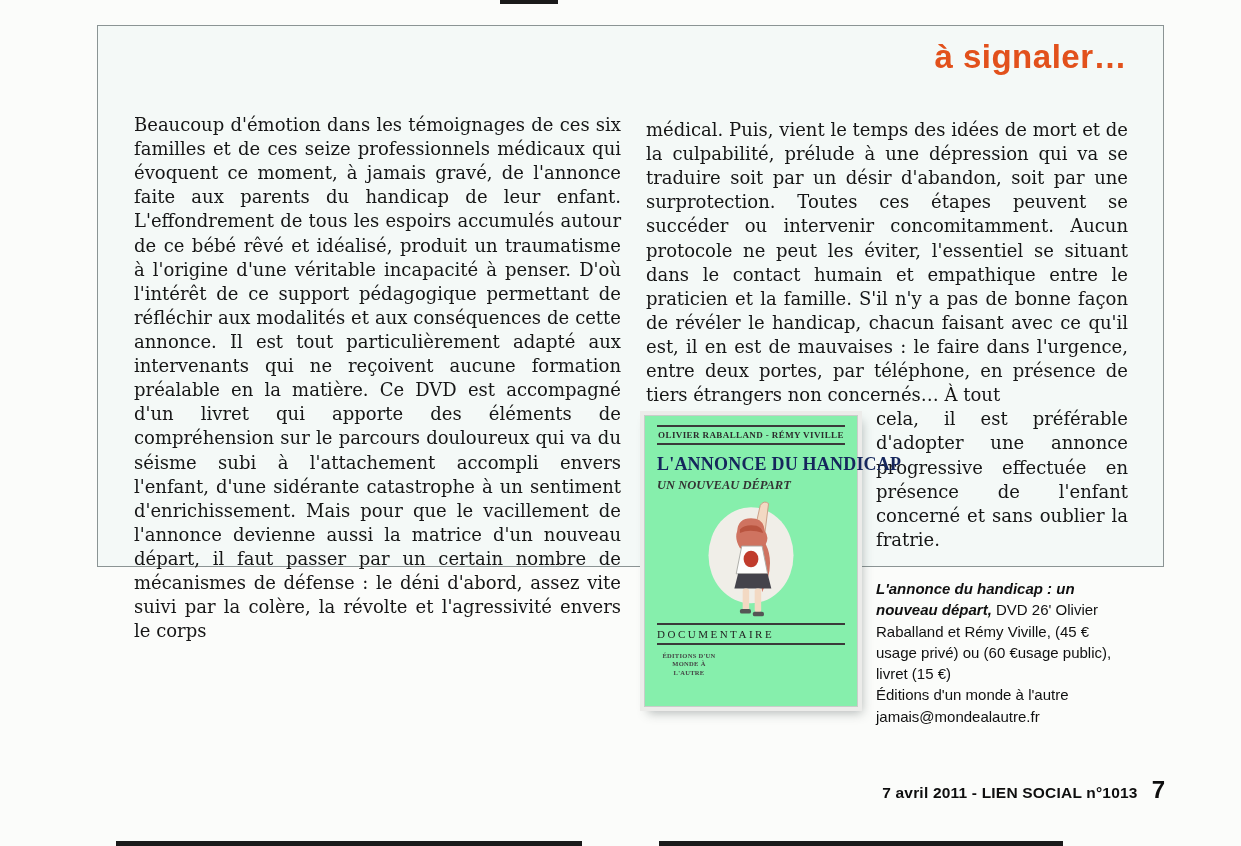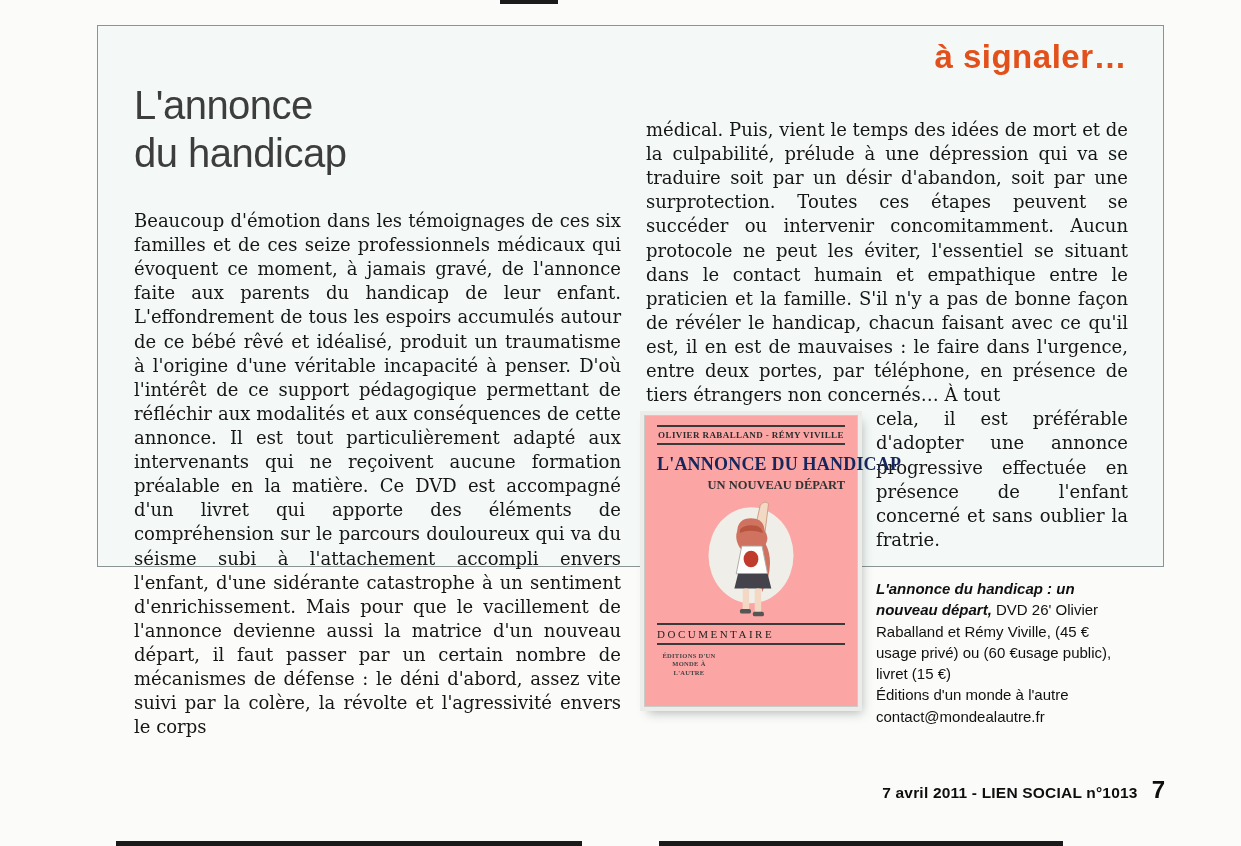--- a/index.html
+++ b/index.html
@@ -57,21 +57,21 @@
   .right-col {
     position: absolute;
     left: 548px; top: 92px;
     width: 482px;
   }
 
   .dvd-cover {
     float: left;
     width: 214px; height: 292px;
     margin: 8px 18px 6px -2px;
-    background: #fca5a5;
+    background: #86efac;
     border: 1px solid #c9cdca;
     box-shadow: 0 0 0 4px #ececea, 4px 6px 10px rgba(50,60,60,0.35);
     padding: 9px 12px 8px;
     font-family: "Liberation Serif", serif;
     position: relative;
   }
   .dvd-authors {
     border-top: 2px solid #3a3a3a;
     border-bottom: 2px solid #3a3a3a;
     padding: 3px 0;
@@ -86,21 +86,22 @@
     margin-top: 9px;
     text-align: center;
     font-weight: bold;
     font-size: 18px;
     color: #15265c;
     letter-spacing: 0.2px;
     white-space: nowrap;
   }
   .dvd-subtitle {
     margin-top: 3px;
-    text-align: right;
+    text-align: left;
+    font-style: italic;
     font-weight: bold;
     font-size: 12.5px;
     color: #333;
   }
   .dvd-art { height: 122px; margin-top: 5px; display: flex; justify-content: center; }
   .dvd-genre {
     margin-top: 3px;
     border-top: 2px solid #3a3a3a;
     border-bottom: 2px solid #3a3a3a;
     padding: 3px 0;
@@ -152,24 +153,20 @@
 </head>
 <body>
 
 <div class="scan-page">
 
   <div class="article-box">
 
     <div class="section-label">à signaler…</div>
 
     <div class="left-col">
-      <h1 class="article-title">
-        <span>L'annonce</span><br>
-        <span>du handicap</span>
-      </h1>
       <p class="body-text">Beaucoup d'émotion dans les témoignages de ces six familles et de ces seize professionnels médicaux qui évoquent ce moment, à jamais gravé, de l'annonce faite aux parents du handicap de leur enfant. L'effondrement de tous les espoirs accumulés autour de ce bébé rêvé et idéalisé, produit un traumatisme à l'origine d'une véritable incapacité à penser. D'où l'intérêt de ce support pédagogique permettant de réfléchir aux modalités et aux conséquences de cette annonce. Il est tout particulièrement adapté aux intervenants qui ne reçoivent aucune formation préalable en la matière. Ce DVD est accompagné d'un livret qui apporte des éléments de compréhension sur le parcours douloureux qui va du séisme subi à l'attachement accompli envers l'enfant, d'une sidérante catastrophe à un sentiment d'enrichissement. Mais pour que le vacillement de l'annonce devienne aussi la matrice d'un nouveau départ, il faut passer par un certain nombre de mécanismes de défense : le déni d'abord, assez vite suivi par la colère, la révolte et l'agressivité envers le corps</p>
     </div>
 
     <div class="right-col">
       <p class="body-text">médical. Puis, vient le temps des idées de mort et de la culpabilité, prélude à une dépression qui va se traduire soit par un désir d'abandon, soit par une surprotection. Toutes ces étapes peuvent se succéder ou intervenir concomitamment. Aucun protocole ne peut les éviter, l'essentiel se situant dans le contact humain et empathique entre le praticien et la famille. S'il n'y a pas de bonne façon de révéler le handicap, chacun faisant avec ce qu'il est, il en est de mauvaises : le faire dans l'urgence, entre deux portes, par téléphone, en présence de tiers étrangers non concernés… À tout</p>
 
       <div class="dvd-cover">
         <div class="dvd-authors">OLIVIER RABALLAND - RÉMY VIVILLE</div>
         <div class="dvd-title">L'ANNONCE DU HANDICAP</div>
         <div class="dvd-subtitle">UN NOUVEAU DÉPART</div>
@@ -191,21 +188,21 @@
         </div>
         <div class="dvd-genre">DOCUMENTAIRE</div>
         <div class="dvd-publisher">ÉDITIONS D'UN MONDE À L'AUTRE</div>
       </div>
 
       <p class="body-text">cela, il est préférable d'adopter une annonce progressive effectuée en présence de l'enfant concerné et sans oublier la fratrie.</p>
 
       <p class="caption">
         <span class="caption-lead">L'annonce du handicap : un nouveau départ,</span><span> DVD 26' Olivier Raballand et Rémy Viville, (45 € usage privé) ou (60 €usage public), livret (15 €)</span><br>
         <span>Éditions d'un monde à l'autre</span><br>
-        <span>contact@mondealautre.fr</span>
+        <span>jamais@mondealautre.fr</span>
       </p>
     </div>
 
   </div>
 
   <div class="page-footer">
     <span class="footer-issue">7 avril 2011 - LIEN SOCIAL n°1013</span>
     <span class="footer-pagenum">7</span>
   </div>
 

